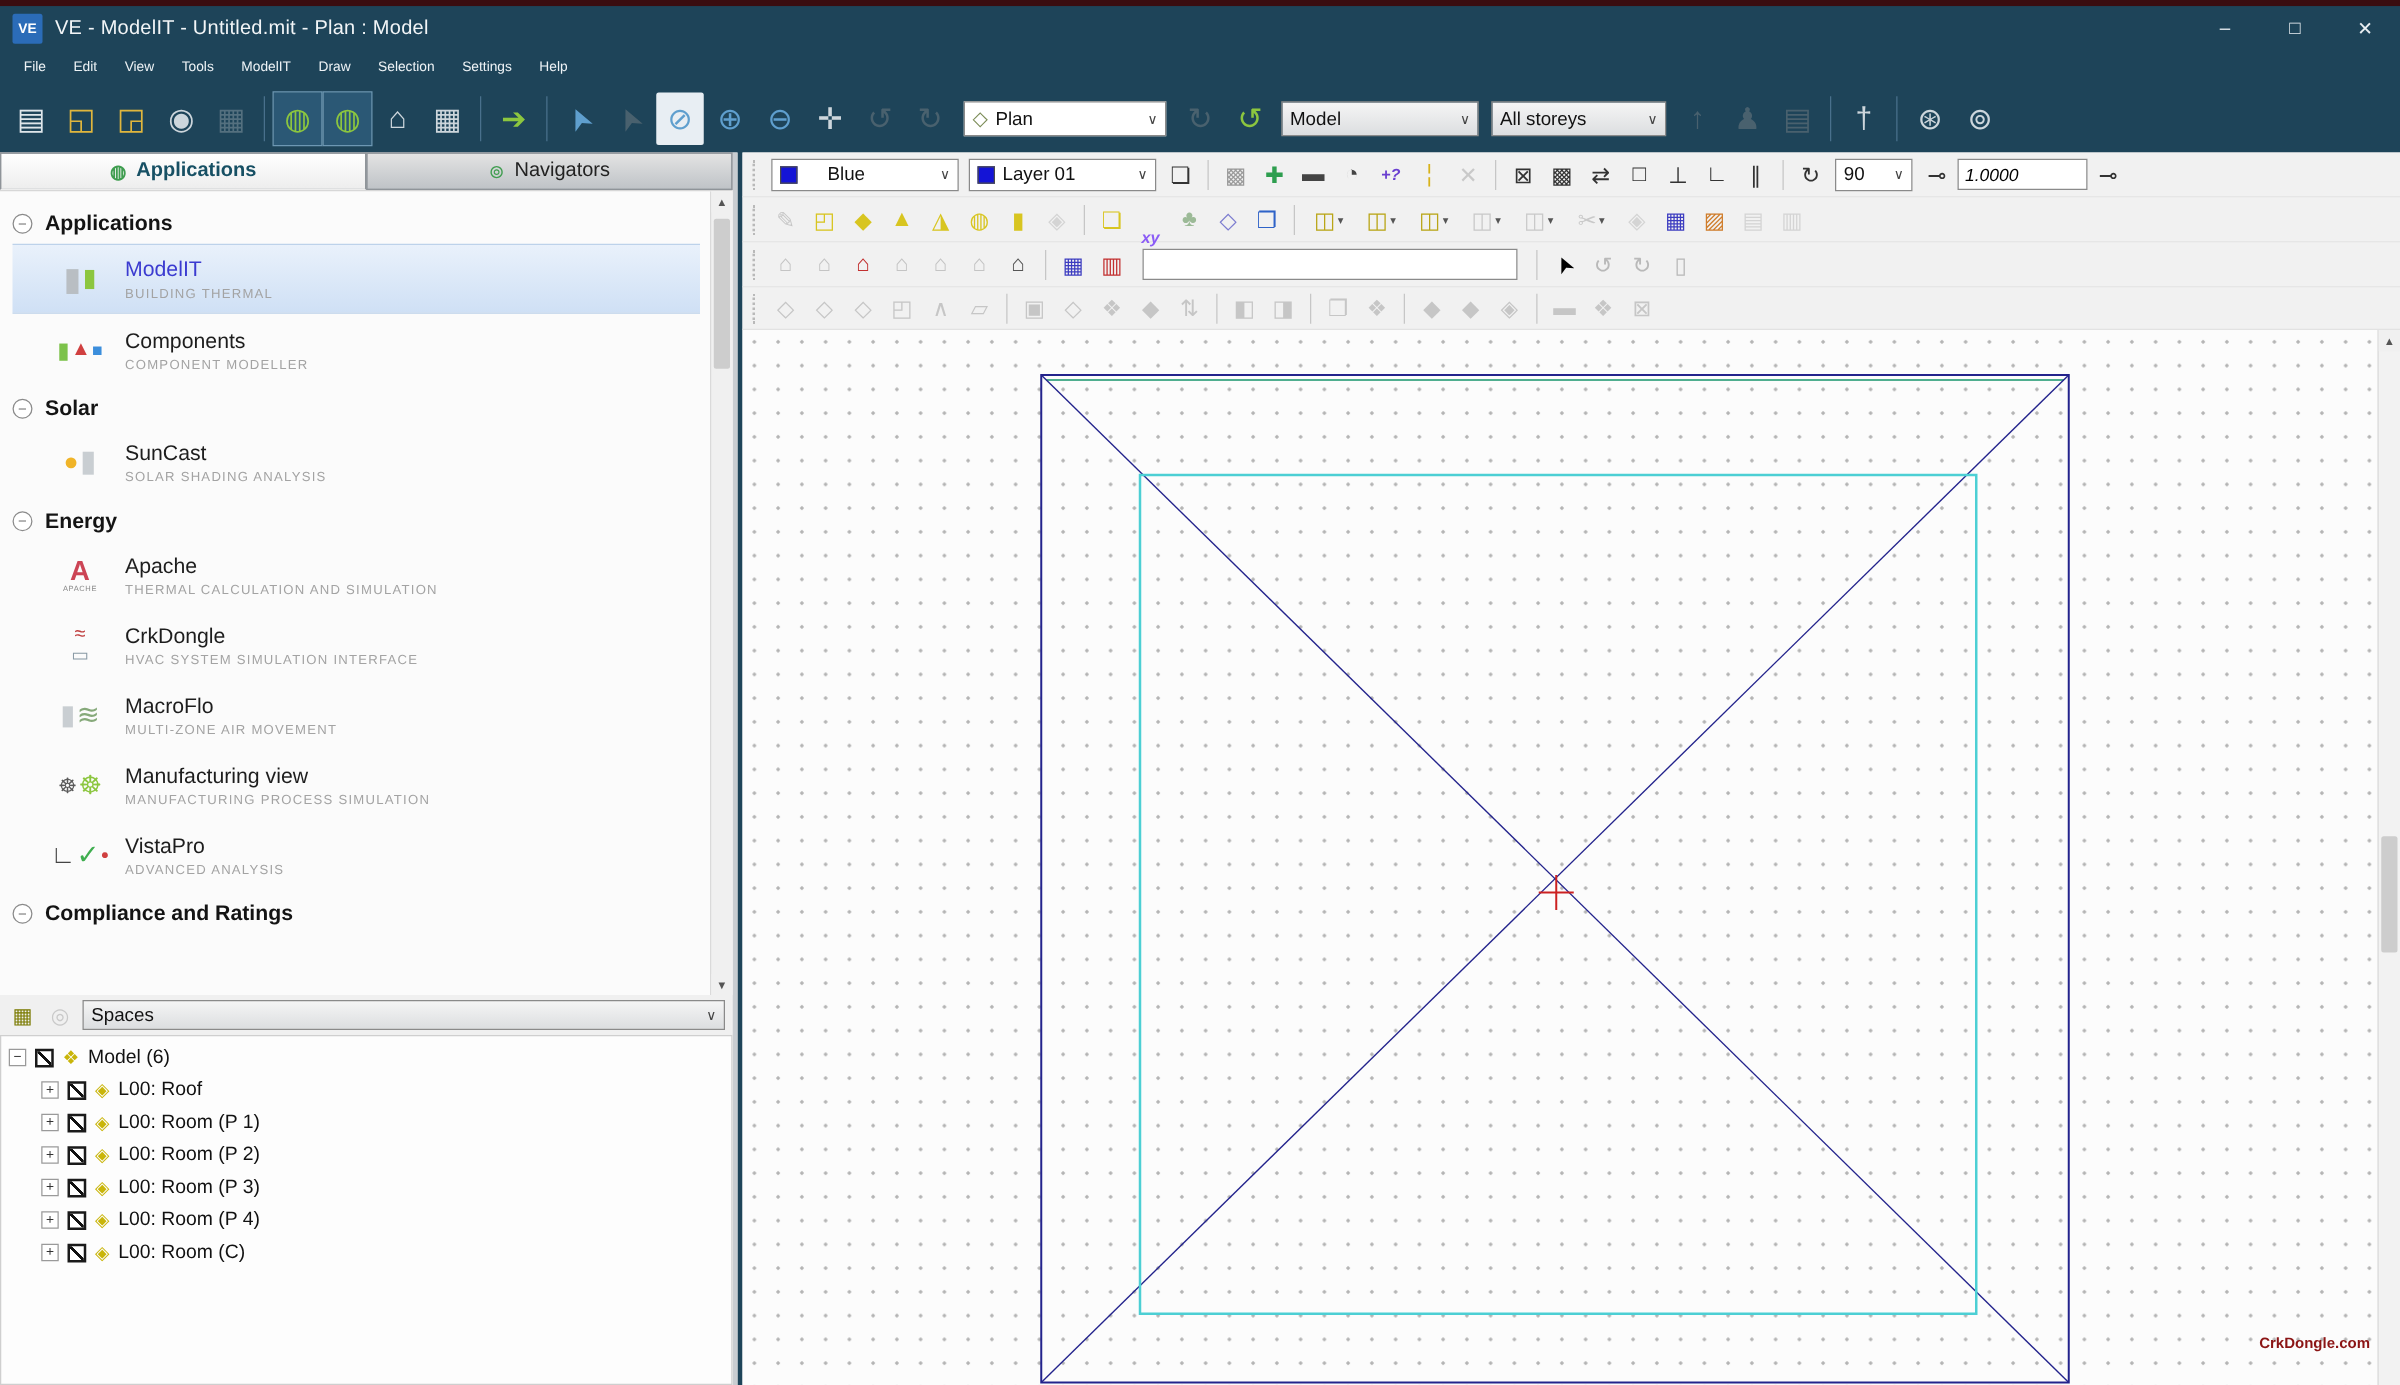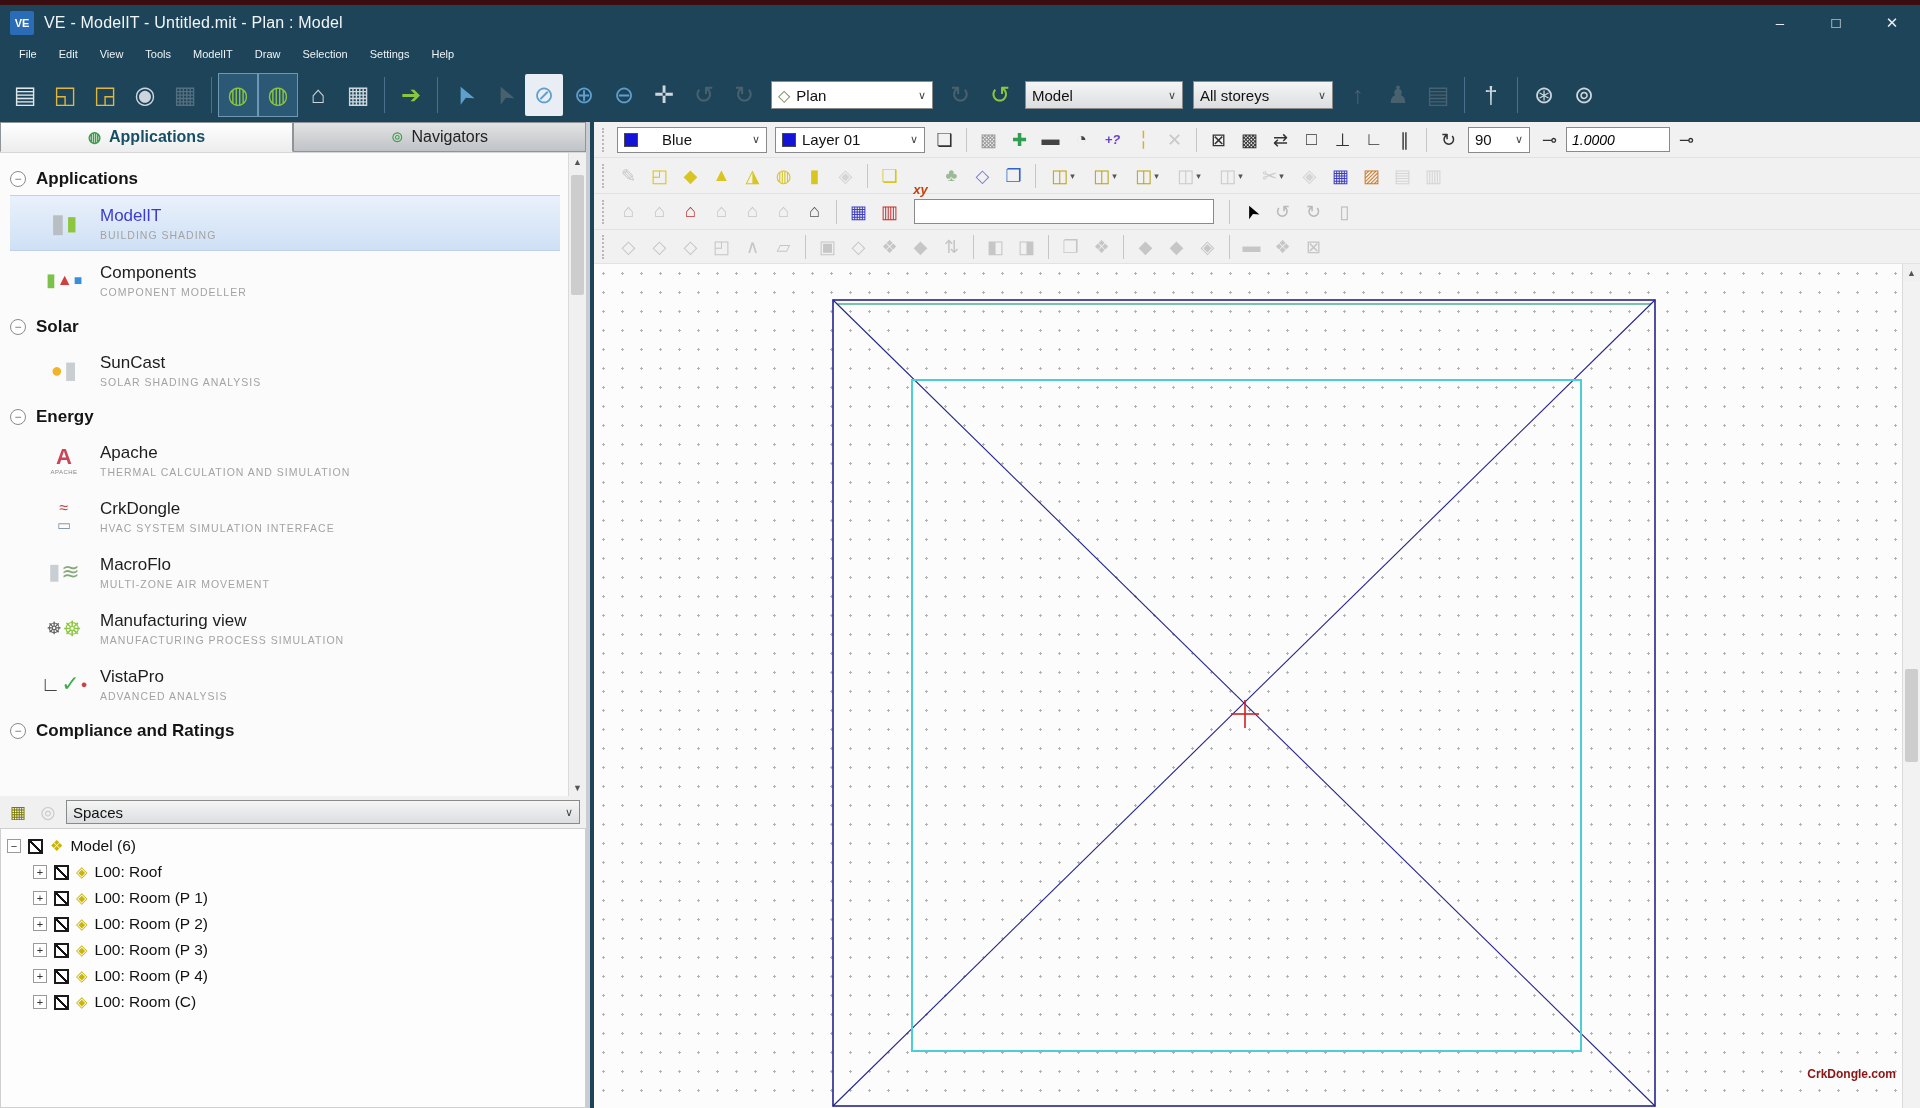--- a/index.html
+++ b/index.html
@@ -259,21 +259,21 @@
           <span class="sec-circ">−</span>
           <span class="sec-title">Applications</span>
         </div>
         <div class="app-item selected">
           <span class="app-ico">
             <span style="font-size:26px;color:#b9bec3;">▮</span>
               <span style="font-size:20px;color:#8cc63f;">▮</span>
           </span>
           <span class="app-text">
             <span class="app-title">ModelIT</span>
-            <span class="app-sub">BUILDING SHADING</span>
+            <span class="app-sub">BUILDING THERMAL</span>
           </span>
         </div>
         <div class="app-item">
           <span class="app-ico">
             <span style="font-size:18px;color:#7cc24a;">▮</span>
               <span style="font-size:16px;color:#d04040;">▲</span>
               <span style="font-size:14px;color:#3b8edc;">■</span>
           </span>
           <span class="app-text">
             <span class="app-title">Components</span>
@@ -527,21 +527,21 @@
             <span class="g" style="color: rgb(216, 197, 32);">▮</span>
           </span>
           <span class="tb-btn">
             <span class="g" style="color: rgb(212, 212, 212);">◈</span>
           </span>
           <span class="tb-sep"><span class="g"></span></span>
           <span class="tb-btn">
             <span class="g" style="color: rgb(216, 197, 32);">❏</span>
           </span>
           <span class="tb-btn k-txt">
-            <span class="g" style="color: #c2410c; margin-top: 27px;">xy</span>
+            <span class="g" style="color: #8b5cf6; margin-top: 27px;">xy</span>
           </span>
           <span class="tb-btn">
             <span class="g" style="color: rgb(156, 186, 151);">♣</span>
           </span>
           <span class="tb-btn">
             <span class="g" style="color: rgb(125, 125, 208);">◇</span>
           </span>
           <span class="tb-btn">
             <span class="g" style="color: rgb(47, 99, 200);">❐</span>
           </span>

